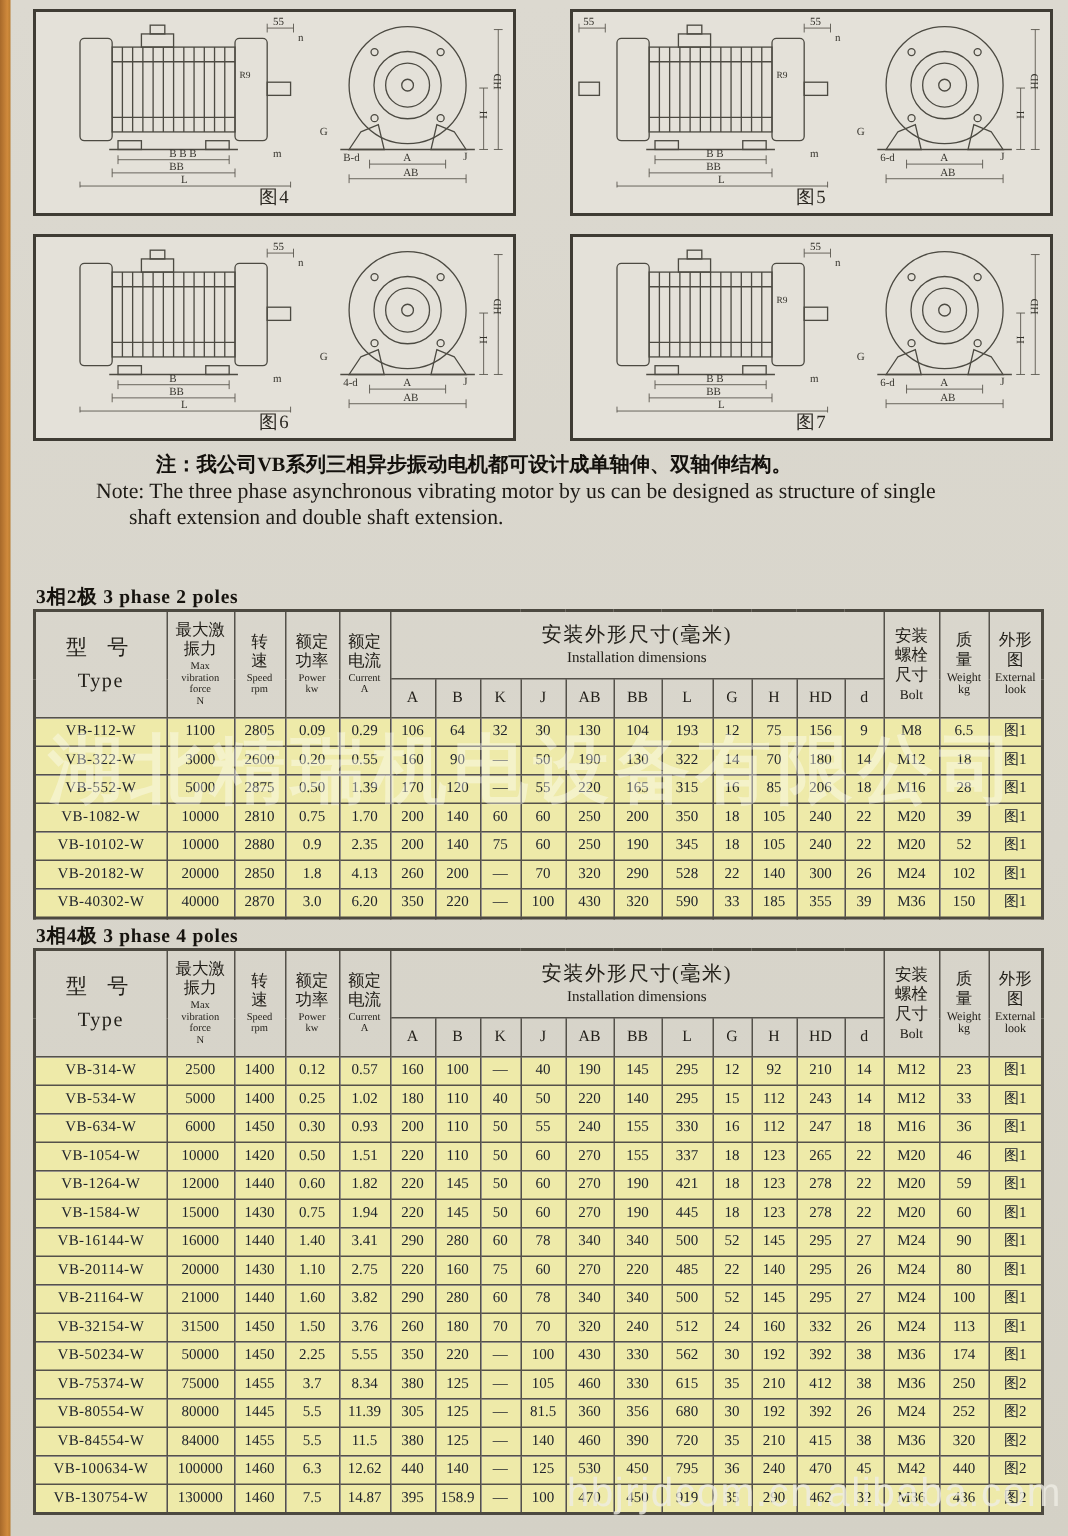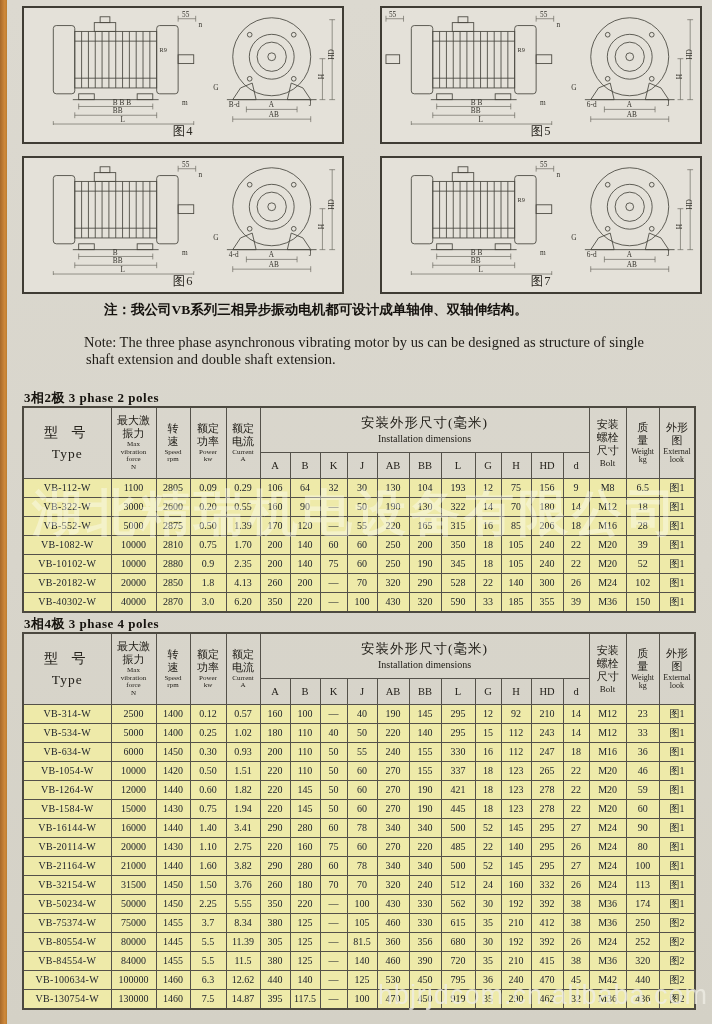--- a/index.html
+++ b/index.html
@@ -18,21 +18,21 @@
   .figbox svg { display:block; width:316px; height:117px; margin:0 auto; }
   .figcap { text-align:center; font-size:12.5px; color:#2c2923; letter-spacing:1px; margin-top:-2px; }
   .ln rect,.ln line,.ln circle,.ln polygon { stroke:#4c4a42; fill:none; stroke-width:0.9; }
   .dim line { stroke:#57544b; stroke-width:0.6; }
   .dim text { fill:#35332c; font-size:7.5px; font-family:"Liberation Serif",serif; }
   .dim text.small { font-size:6.5px; }
 
   
   .note { position:absolute; left:0; top:301px; width:100%; }
   .note .cnline { padding-left:104px; font-size:13.5px; font-weight:bold; color:#13100c; }
-  .note .enline1 { padding-left:84px; font-size:14.5px; margin-top:15px; }
+  .note .enline1 { padding-left:64px; font-size:14.5px; margin-top:1px; }
   .note .enline2 { padding-left:86px; font-size:14.5px; }
 
   
   .heading { position:absolute; left:22px; top:355px; white-space:nowrap; }
   .h-cn { font-size:17px; font-weight:bold; color:#c23420; letter-spacing:3px; }
   .h-en { display:inline-block; margin-left:34px; font-family:"Liberation Sans","DejaVu Sans",sans-serif;
     font-size:14px; font-weight:bold; color:#c8281a; letter-spacing:0px;
     border-bottom:2px solid #c8281a; padding-bottom:1px;
     transform:scaleX(0.82); transform-origin:left bottom; }
 
@@ -1090,21 +1090,21 @@
           <td class="">440</td>
           <td class="">图2</td>
         </tr>
         <tr>
           <td class="c-type">VB-130754-W</td>
           <td class="">130000</td>
           <td class="">1460</td>
           <td class="">7.5</td>
           <td class="">14.87</td>
           <td class="">395</td>
-          <td class="">117.5</td>
+          <td class="">158.9</td>
           <td class="">—</td>
           <td class="">100</td>
           <td class="">470</td>
           <td class="">450</td>
           <td class="">919</td>
           <td class="">35</td>
           <td class="">290</td>
           <td class="">462</td>
           <td class="">32</td>
           <td class="">M36</td>

